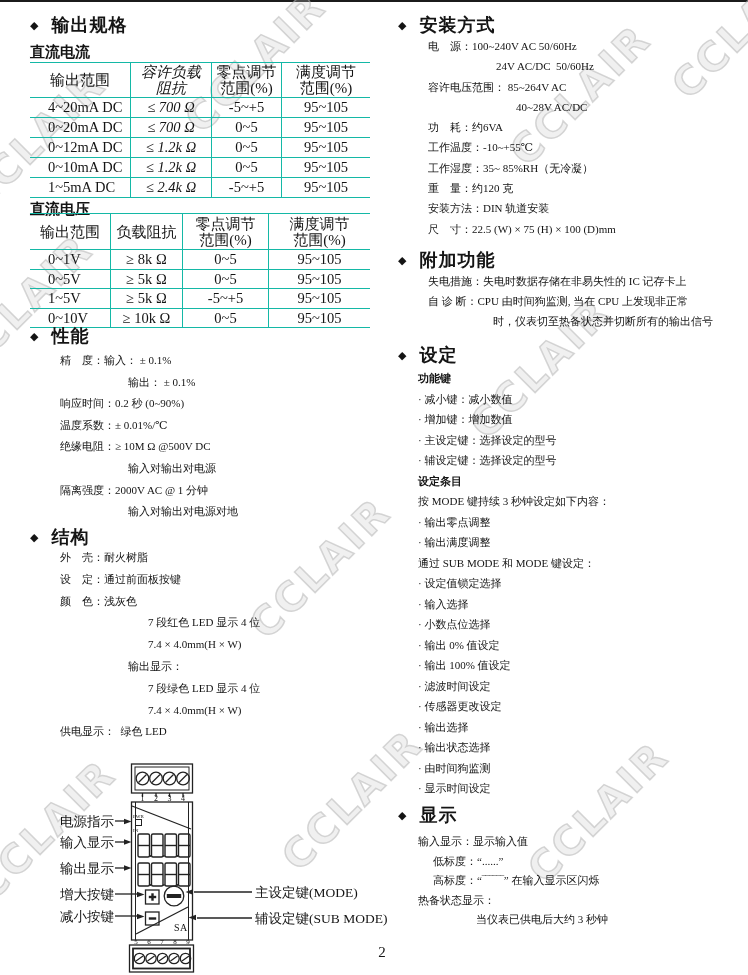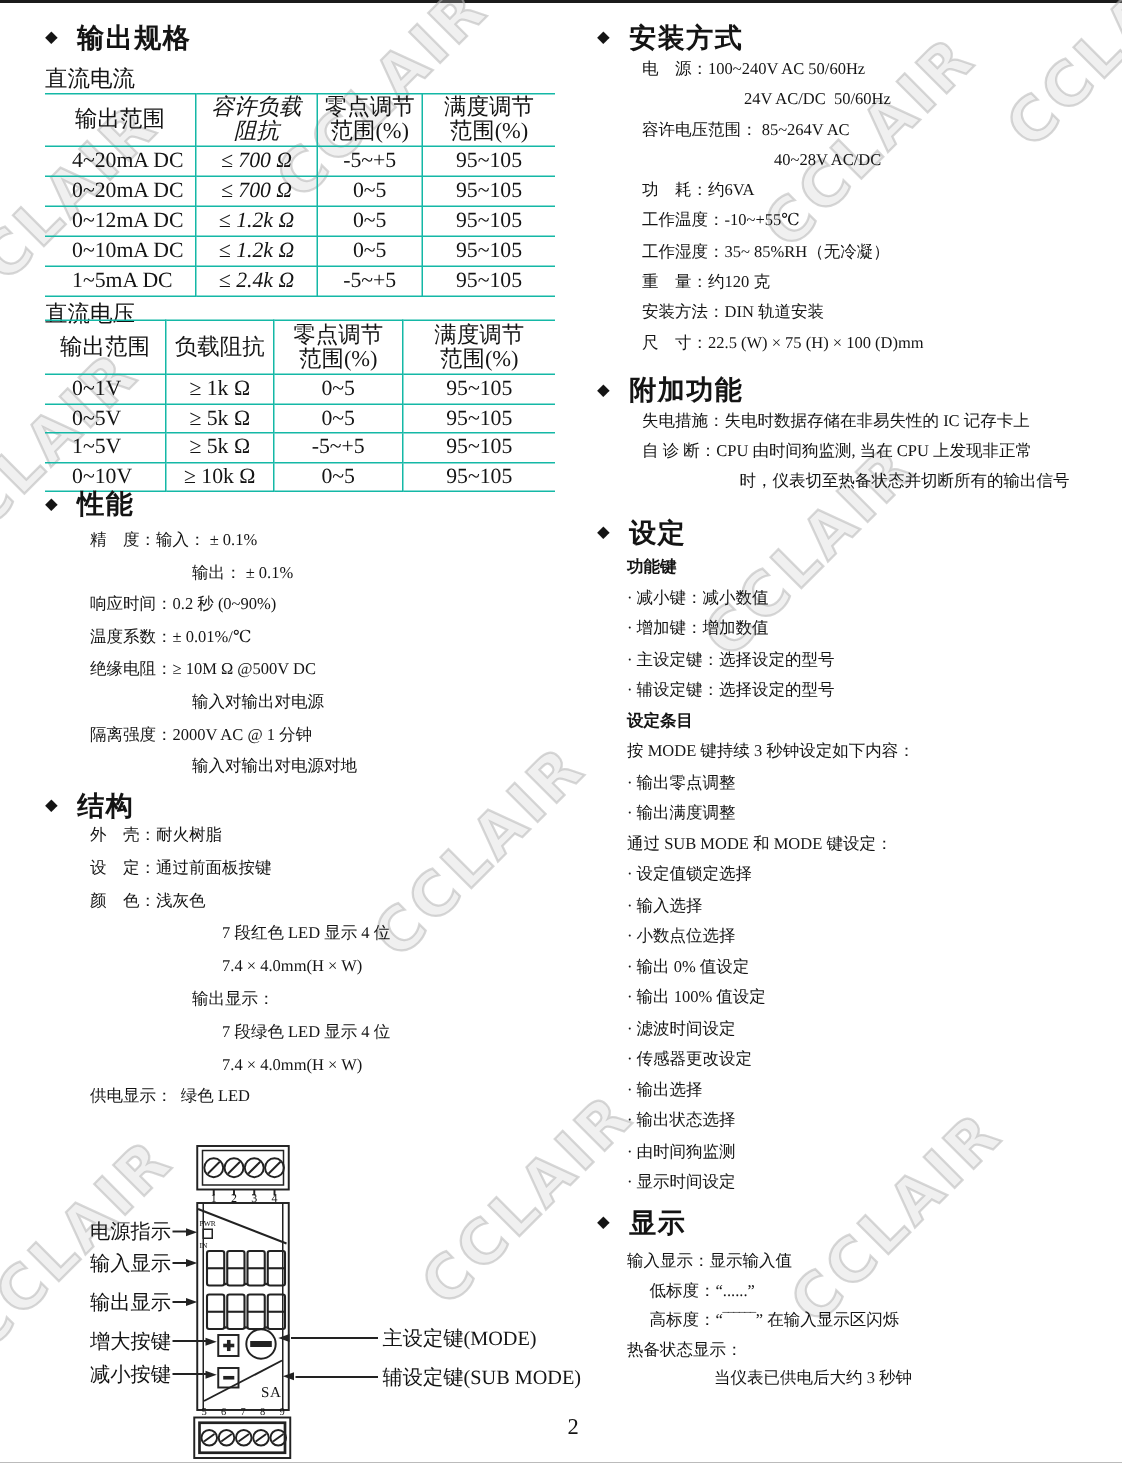--- a/index.html
+++ b/index.html
@@ -20,21 +20,21 @@
   .col-left{left:30px;width:345px;}
   .col-right{left:398px;width:348px;}
   .sec-head{
     position:absolute;left:0;display:flex;align-items:center;gap:13px;
     font-family:"Liberation Sans","DejaVu Sans",sans-serif;font-weight:bold;white-space:pre;
   }
   .diamond{font-size:11px;line-height:1;}
   .sec-title{font-size:18px;letter-spacing:1px;line-height:1.1;}
   .subhead-bar{
     position:absolute;left:0;font-family:"Liberation Sans","DejaVu Sans",sans-serif;
-    font-weight:normal;font-size:15px;white-space:pre;text-align:center;
+    font-weight:bold;font-size:15px;white-space:pre;text-align:center;
   }
   
   .tbl{position:absolute;left:0;}
   .tbl table{border-collapse:collapse;table-layout:fixed;width:337px;}
   .tbl th,.tbl td{border:1px solid #14b8a6;overflow:hidden;}
   .tbl th:first-child,.tbl td:first-child{border-left:none;}
   .tbl th:last-child,.tbl td:last-child{border-right:none;}
   .tbl th{font-weight:normal;font-size:15px;line-height:16px;text-align:center;white-space:pre-line;padding:1px 0;}
   .tbl td{font-size:14.5px;text-align:center;padding:0;white-space:pre;}
   .tbl td:first-child{text-align:left;padding-left:18px;}
@@ -151,21 +151,21 @@
               <th>负载阻抗</th>
               <th>零点调节
 范围(%)</th>
               <th>满度调节
 范围(%)</th>
             </tr>
           </thead>
           <tbody>
             <tr>
               <td>0~1V</td>
-              <td>≥ 1k Ω</td>
+              <td>≥ 8k Ω</td>
               <td>0~5</td>
               <td>95~105</td>
             </tr>
             <tr>
               <td>0~5V</td>
               <td>≥ 5k Ω</td>
               <td>0~5</td>
               <td>95~105</td>
             </tr>
             <tr>

